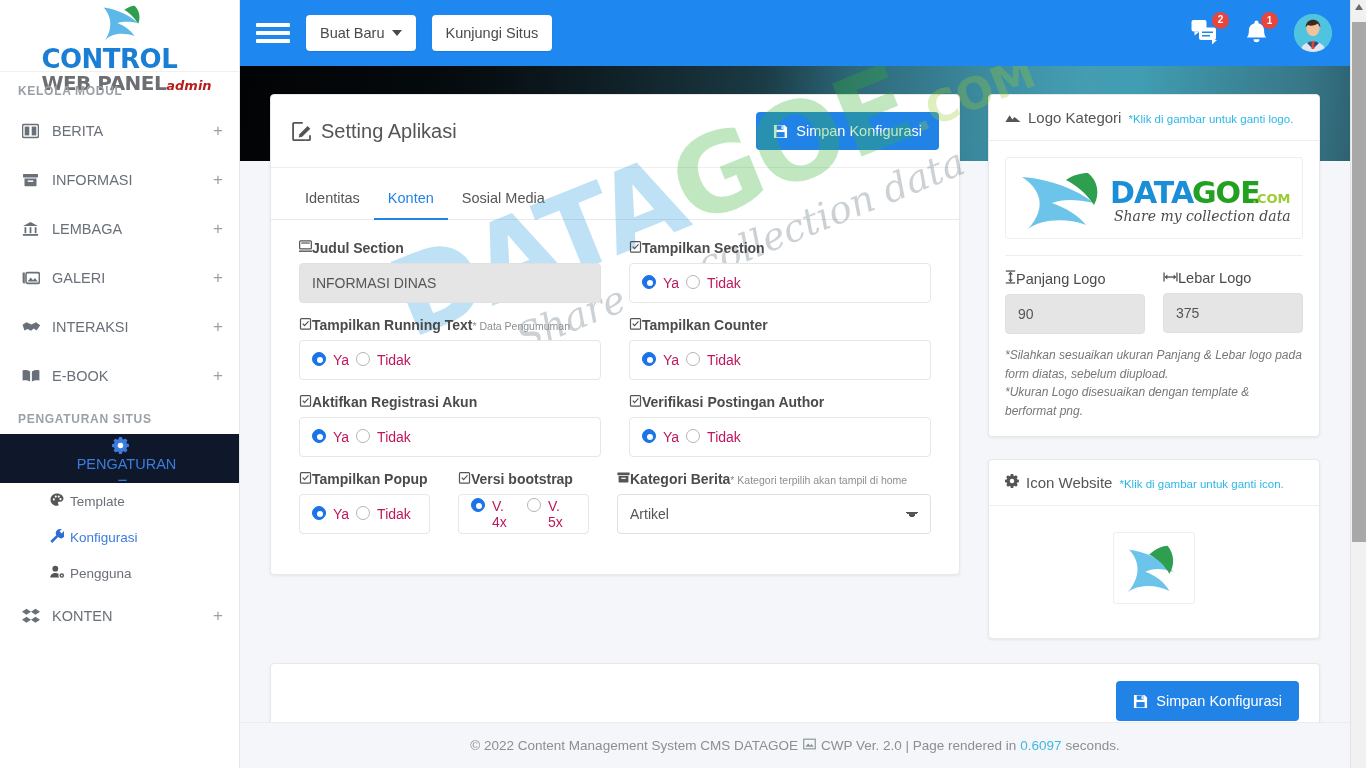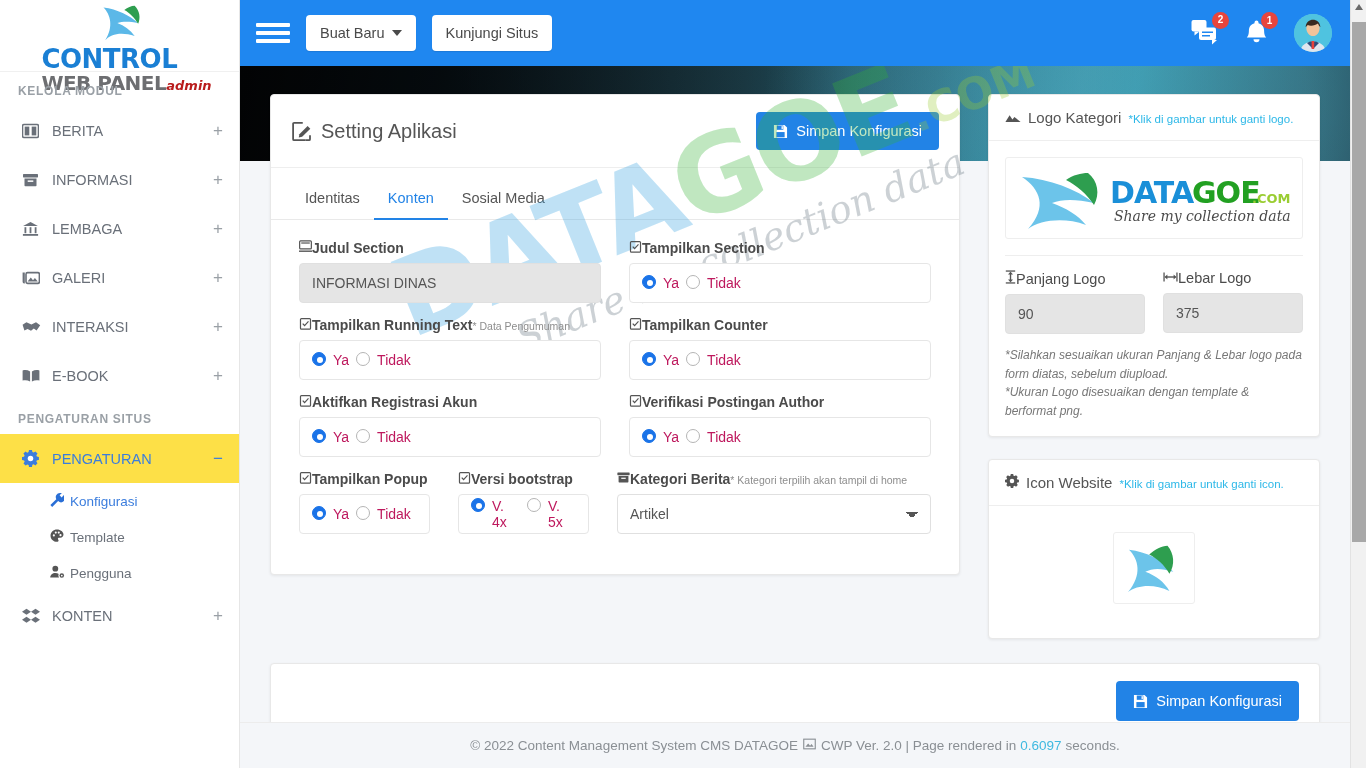--- a/index.html
+++ b/index.html
@@ -43,21 +43,21 @@
   .nav-item {
     display:flex; align-items:center; height:49px; padding:0 16px 0 22px;
     color:#6a7079; font-size:14.5px; cursor:pointer;
   }
   .nav-item .ni-icon {
     width:22px; flex:0 0 22px; display:flex; align-items:center;
     justify-content:flex-start; color:#6a7079;
   }
   .nav-item .ni-label { flex:1 1 auto; margin-left:8px; }
   .nav-item .ni-plus { font-size:17px; color:#9aa0a6; line-height:1; }
-  .nav-item.active { background:#fde047; color:#3b7ddd; }
+  .nav-item.active { background:#0f172a; color:#3b7ddd;flex-direction:column; }
   .nav-item.active .ni-icon { color:#3b7ddd; }
   .nav-item.active .ni-plus { color:#3b7ddd; }
   .sub-item {
     display:flex; align-items:center; height:36px; padding-left:50px;
     font-size:13.5px; color:#6a7079; cursor:pointer;
   }
   .sub-item .si-icon { width:20px; flex:0 0 20px; }
   .sub-item.active { color:#3b7ddd; }
 
   
@@ -320,39 +320,39 @@
     <span class="ni-icon">
       <svg width="17" height="17" viewBox="0 0 16 16" fill="currentColor">
           <path d="M6.6 0h2.8l.35 1.9 1.25.52 1.6-1.1 2 2-1.1 1.6.52 1.25 1.9.35v2.8l-1.9.35-.52 1.25 1.1 1.6-2 2-1.6-1.1-1.25.52L9.4 16H6.6l-.35-1.9-1.25-.52-1.6 1.1-2-2 1.1-1.6-.52-1.25L0 9.4V6.6l1.9-.35.52-1.25-1.1-1.6 2-2 1.6 1.1 1.25-.52z"></path>
           <circle cx="8" cy="8" r="2.6" fill="#fff"></circle>
         </svg>
     </span>
     <span class="ni-label">PENGATURAN</span>
     <span class="ni-plus">−</span>
   </div>
 
-  <div class="sub-item active">
-    <span class="si-icon">
-      <svg width="14" height="14" viewBox="0 0 16 16" fill="#2a6fd6">
-          <path d="M11.3 0a4.7 4.7 0 0 0-4.1 7l-6.8 6.8 2.1 2.1 6.8-6.8A4.7 4.7 0 0 0 15.9 2.4l-2.6 2.6-2.3-2.3L13.6.1A4.8 4.8 0 0 0 11.3 0z"></path>
-        </svg>
-    </span>
-    <span>Konfigurasi</span>
-  </div>
   <div class="sub-item">
     <span class="si-icon">
       <svg width="14" height="14" viewBox="0 0 16 16" fill="#555">
           <path d="M8 0.6C3.9.6.6 3.7.6 7.6c0 3.9 3.3 7 7.4 7 1.1 0 1.8-.7 1.8-1.5 0-.5-.3-.9-.5-1.2-.2-.3-.3-.5-.3-.8 0-.7.6-1.2 1.4-1.2h1.3c2.1 0 3.7-1.6 3.7-3.6C15.4 3.4 12.1.6 8 .6z"></path>
           <circle cx="4.4" cy="7.3" r="1.2" fill="#fff"></circle>
           <circle cx="6.6" cy="4.1" r="1.2" fill="#fff"></circle>
           <circle cx="10" cy="4.1" r="1.2" fill="#fff"></circle>
           <circle cx="12" cy="7" r="1.2" fill="#fff"></circle>
         </svg>
     </span>
     <span>Template</span>
+  </div>
+  <div class="sub-item active">
+    <span class="si-icon">
+      <svg width="14" height="14" viewBox="0 0 16 16" fill="#2a6fd6">
+          <path d="M11.3 0a4.7 4.7 0 0 0-4.1 7l-6.8 6.8 2.1 2.1 6.8-6.8A4.7 4.7 0 0 0 15.9 2.4l-2.6 2.6-2.3-2.3L13.6.1A4.8 4.8 0 0 0 11.3 0z"></path>
+        </svg>
+    </span>
+    <span>Konfigurasi</span>
   </div>
   <div class="sub-item">
     <span class="si-icon">
       <svg width="15" height="14" viewBox="0 0 17 16" fill="#555">
           <circle cx="6" cy="4.2" r="3.3"></circle>
           <path d="M0.2 14.4c0-3.2 2.6-5.2 5.8-5.2 1.5 0 2.9.4 3.9 1.2-.3.5-.4 1.1-.4 1.7 0 .9.3 1.7.8 2.3z"></path>
           <circle cx="13.4" cy="12.1" r="2.6"></circle>
           <circle cx="13.4" cy="12.1" r="1" fill="#fff"></circle>
         </svg>
     </span>

